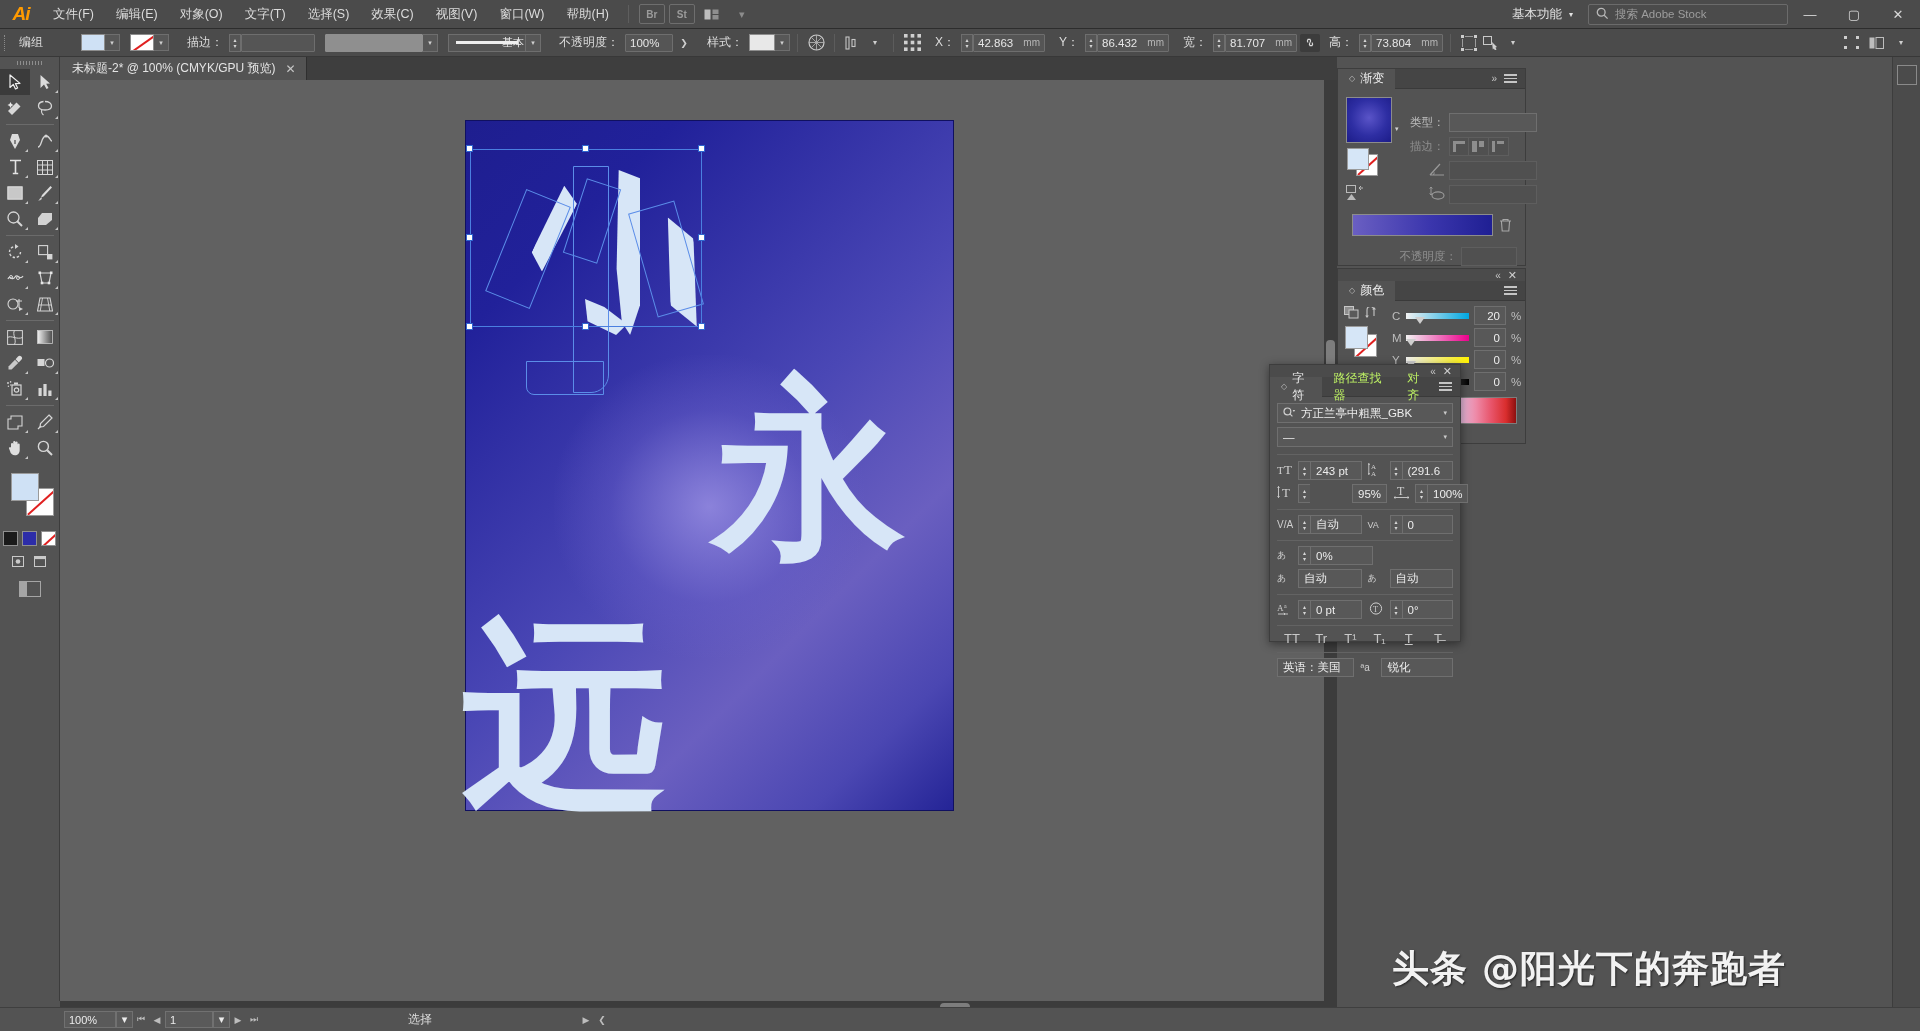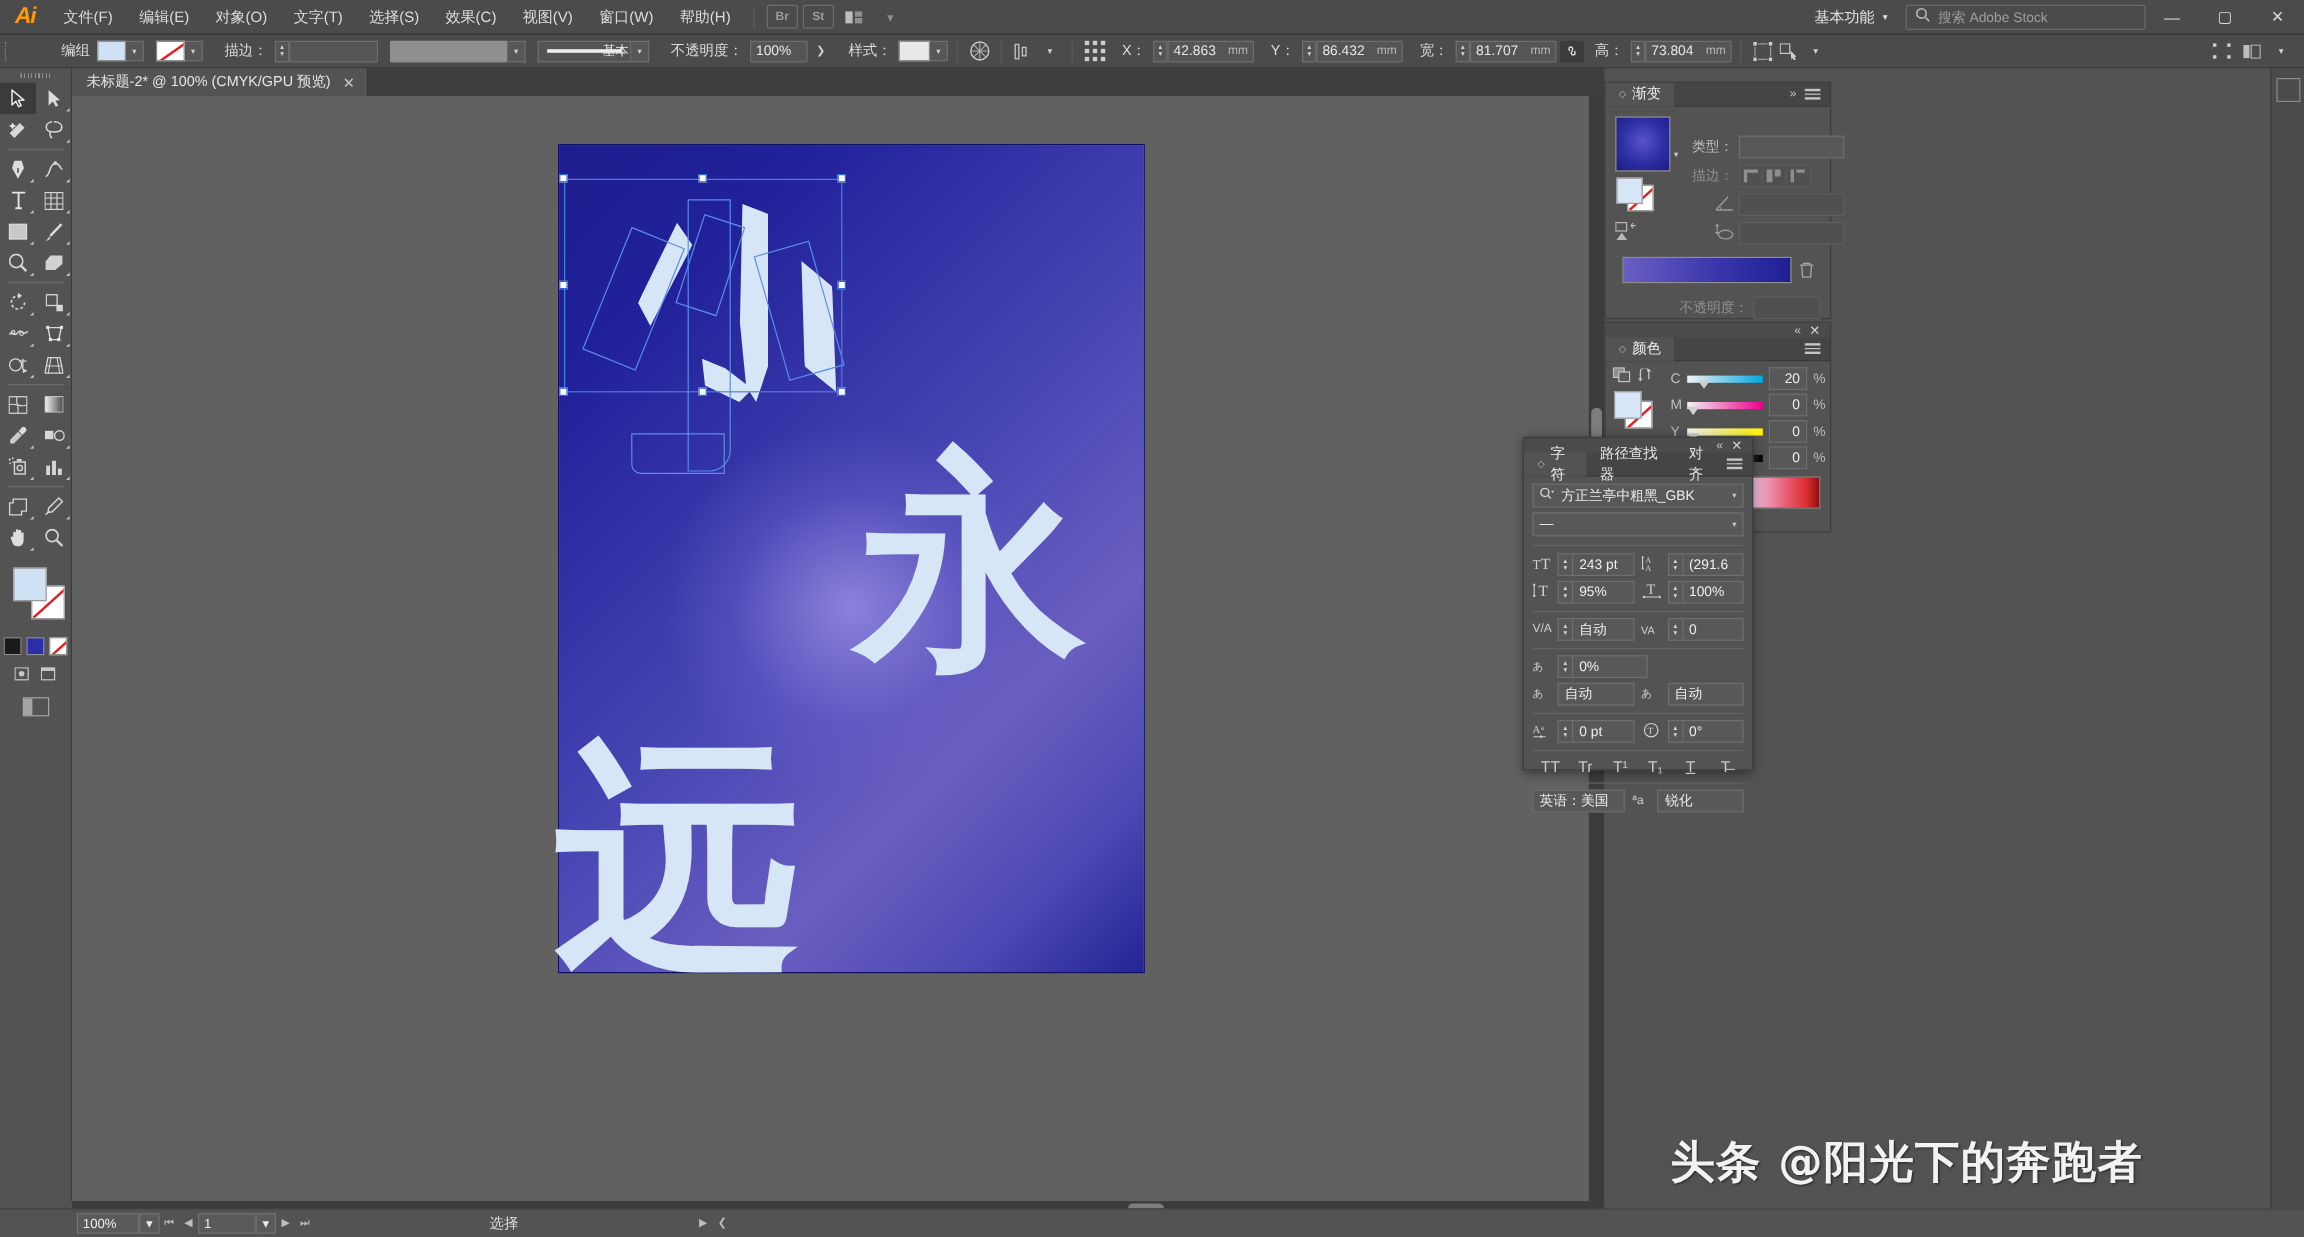--- a/index.html
+++ b/index.html
@@ -214,21 +214,21 @@
   }
   .panel {
     position:absolute; background:#535353; border:1px solid #3d3d3d;
   }
   .panel-head {
     height:20px; background:#454545; display:flex; align-items:center;
     border-bottom:1px solid #3a3a3a;
   }
   .ptab {
     height:20px; padding:0 11px; display:flex; align-items:center; gap:5px;
-    font-size:12px; color:#e5e5e5;
+    font-size:12px; color:#bef264;
   }
   .ptab.active { background:#535353; color:#efefef; }
   .ptab .dia { font-size:8px; color:#b5b5b5; }
   .phead-right { margin-left:auto; display:flex; align-items:center; gap:9px; padding-right:8px; }
   .pcollapse { font-size:10px; color:#c5c5c5; letter-spacing:-2px; }
   .pmenu { display:flex; flex-direction:column; gap:2px; }
   .pmenu i { display:block; width:13px; height:1.5px; background:#c5c5c5; }
   .pclose { font-size:11px; color:#cfcfcf; }
   .row { display:flex; align-items:center; }
   .plabel { font-size:11.5px; color:#bdbdbd; }
@@ -318,21 +318,21 @@
       <div class="win-btn">—</div>
       <div class="win-btn">▢</div>
       <div class="win-btn close">✕</div>
     </div>
   </div>
 
   <div class="controlbar">
     <div class="cb-grip">
         <i></i>
       </div>
-    <div class="cb-label" style="width:68px;text-align:right;">编组</div>
+    <div class="cb-label" style="width:68px;">编组</div>
 
     <div class="swatch-wrap">
       <div class="swatch"></div>
       <div class="mini-dd">▾</div>
     </div>
     <div class="swatch-wrap" style="margin-left:10px;">
       <div class="swatch nostroke"></div>
       <div class="mini-dd">▾</div>
     </div>
 
@@ -1099,21 +1099,21 @@
           <svg width="17" height="14" viewBox="0 0 17 14">
               <text x="5" y="12" font-size="13" fill="#cfcfcf" font-family="serif">T</text>
               <path d="M1.5 1.5 v11 M1.5 1.5 l-0.9 1.4 M1.5 1.5 l0.9 1.4 M1.5 12.5 l-0.9 -1.4 M1.5 12.5 l0.9 -1.4" stroke="#cfcfcf" stroke-width="0.9" fill="none"></path>
             </svg>
         </span>
         <div class="row" style="flex:1;">
           <div class="stp">
               <span>▴</span>
               <span>▾</span>
             </div>
-          <div class="pfield" style="flex:1;">95%</div>
+          <div class="pfield" style="flex:1;margin-left:42px;">95%</div>
         </div>
         <span style="width:16px;">
           <svg width="17" height="14" viewBox="0 0 17 14">
               <text x="4" y="10" font-size="12" fill="#cfcfcf" font-family="serif">T</text>
               <path d="M1 12.5 h15 M1 12.5 l1.4 -0.9 M1 12.5 l1.4 0.9 M16 12.5 l-1.4 -0.9 M16 12.5 l-1.4 0.9" stroke="#cfcfcf" stroke-width="0.9" fill="none"></path>
             </svg>
         </span>
         <div class="row" style="flex:1;">
           <div class="stp">
               <span>▴</span>

